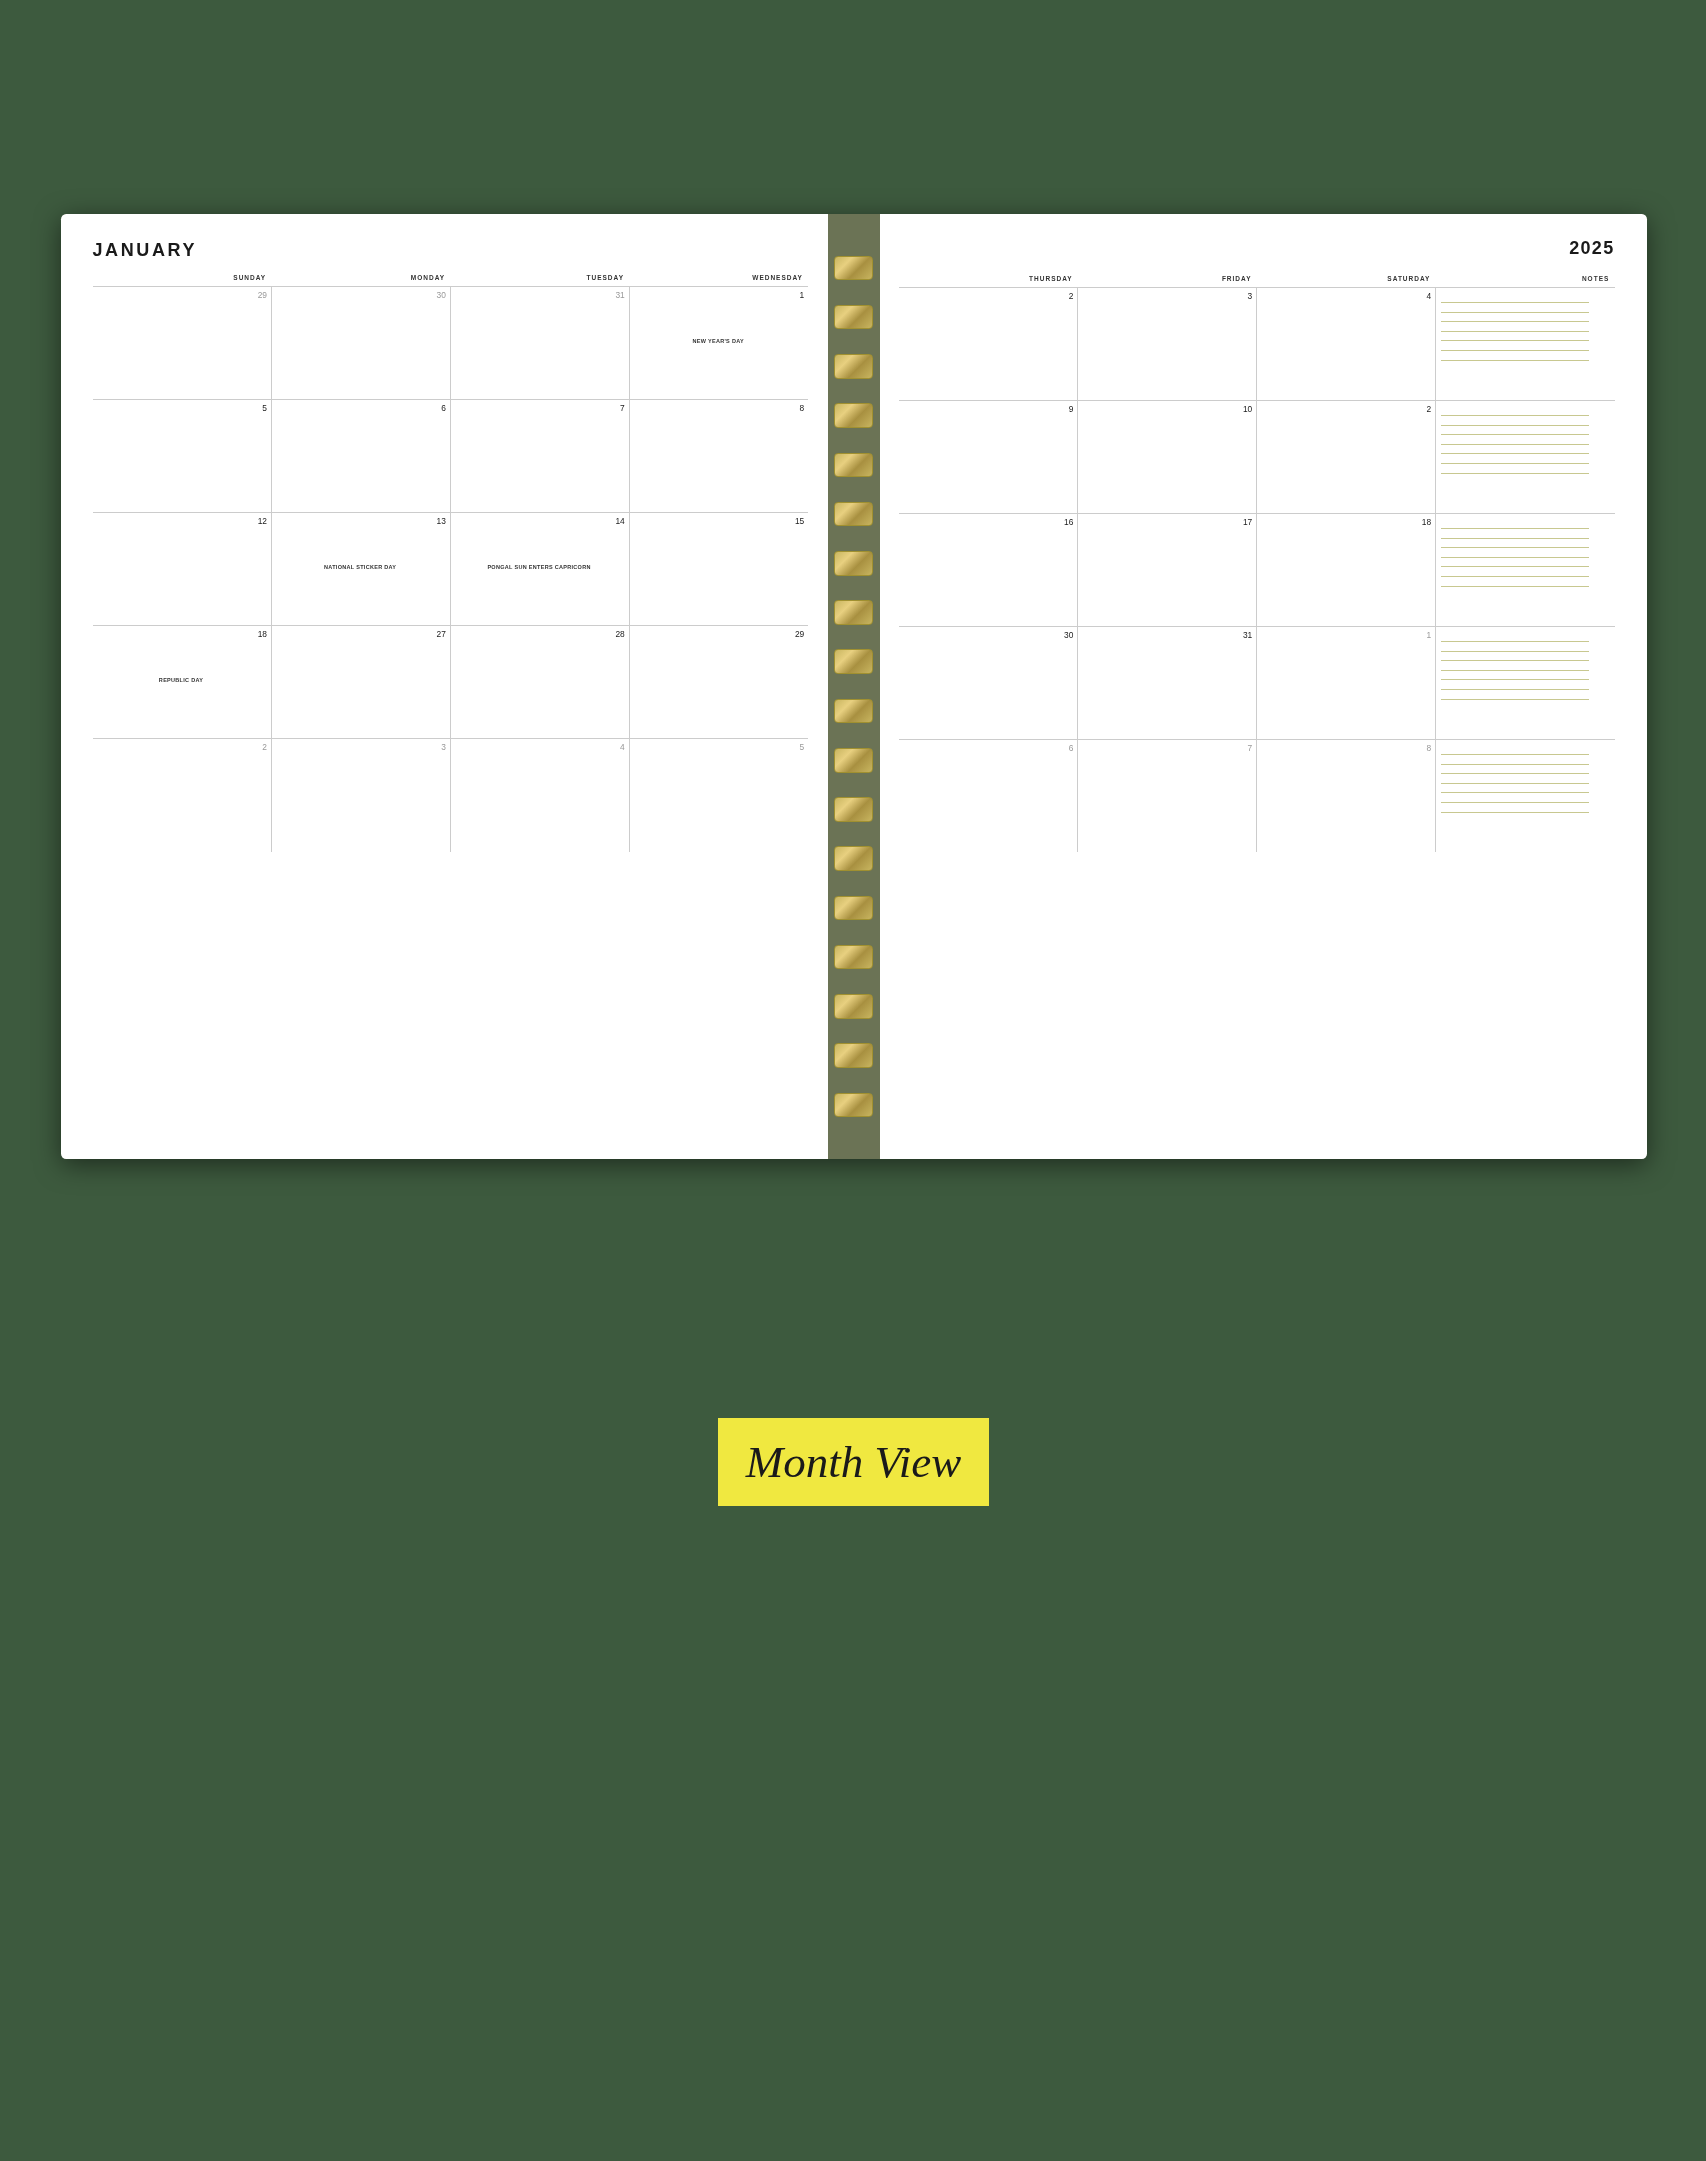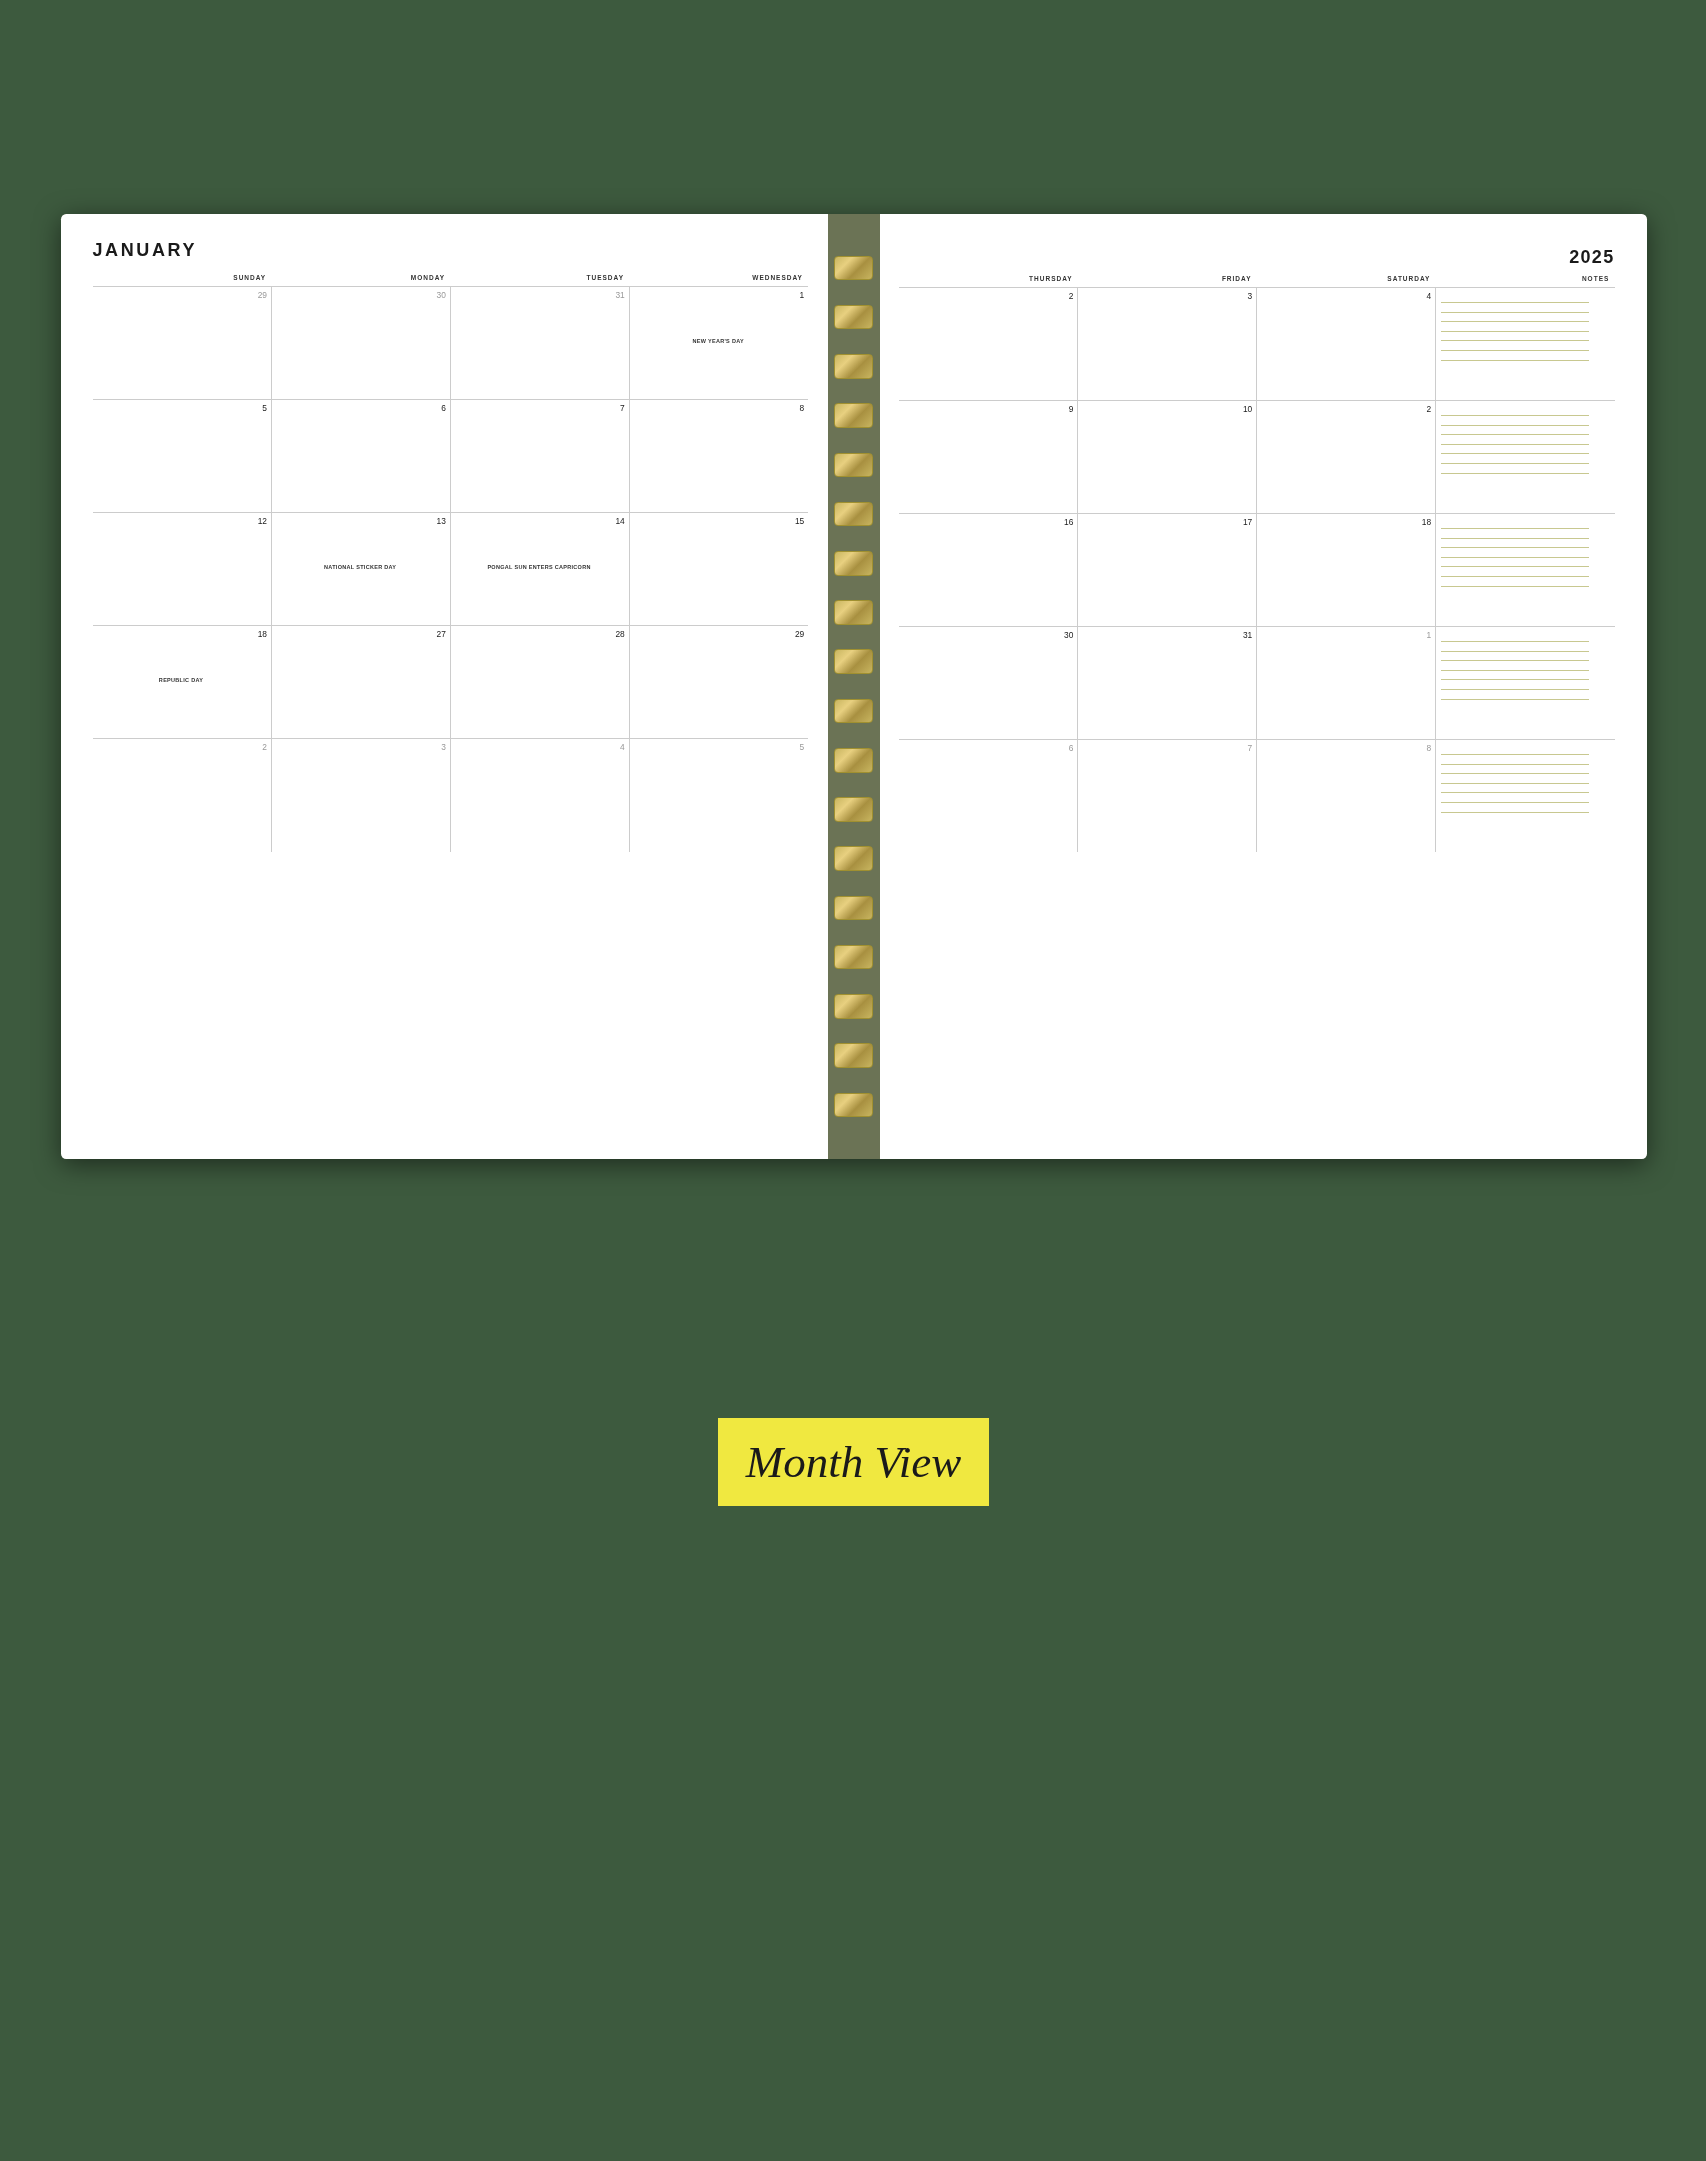--- a/index.html
+++ b/index.html
@@ -87,21 +87,21 @@
 
     .year-title {
       font-size: 18px;
       font-weight: 900;
       letter-spacing: 1.3px;
       color: #1a1a1a;
       text-align: right;
       margin-bottom: 10.4px;
       font-family: Arial Black, Arial, sans-serif;
       position: absolute;
-      top: 33px;
+      top: 24px;
       right: 32px;
     }
 
     
     .calendar-grid {
       width: 100%;
       border-collapse: collapse;
       table-layout: fixed;
     }
 

